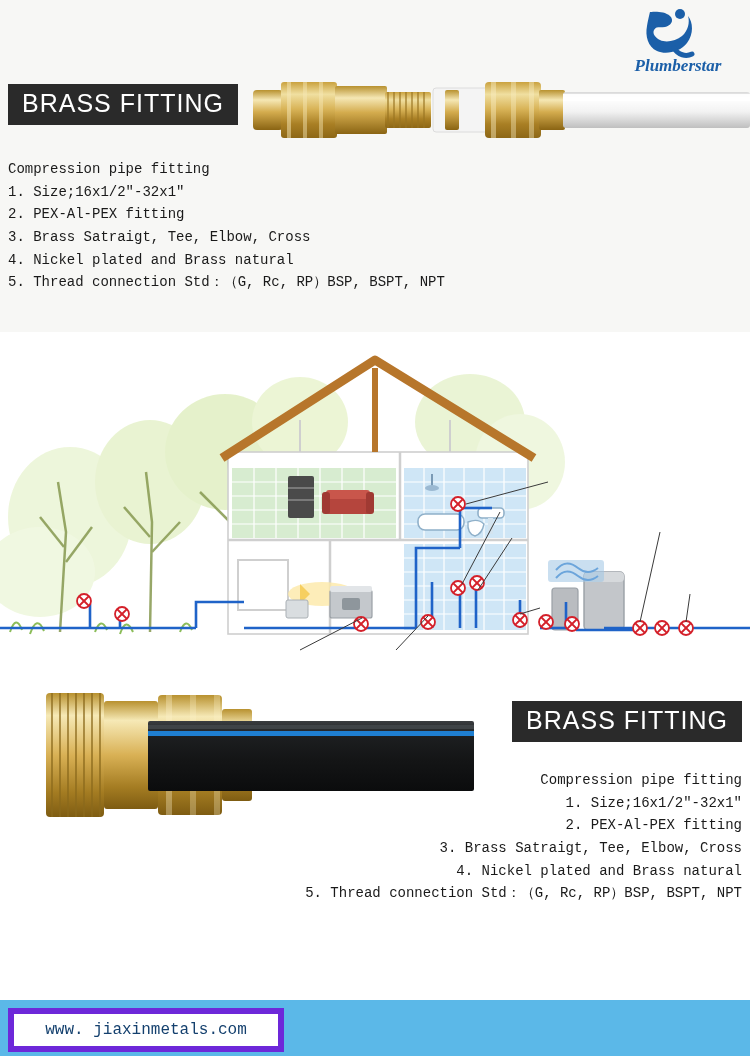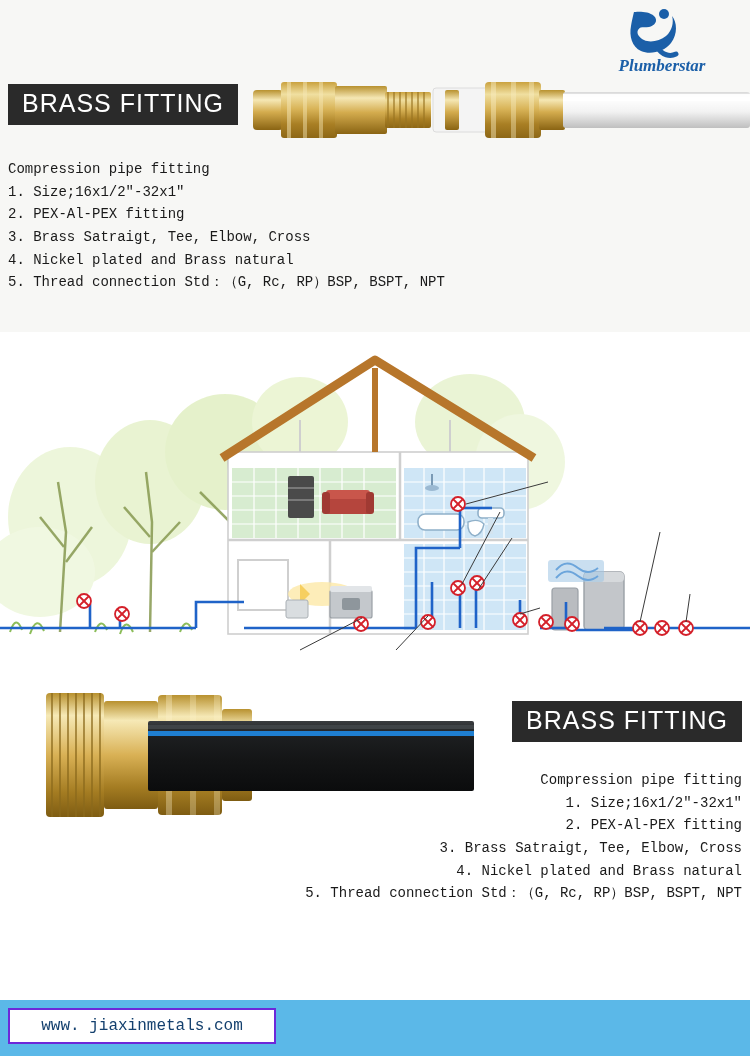--- a/index.html
+++ b/index.html
@@ -20,21 +20,21 @@
     position: relative;
     width: 750px;
     height: 332px;
     background: #f7f7f5;
     overflow: hidden;
   }
 
   .logo {
     position: absolute;
     top: 8px;
-    right: 18px;
+    right: 2px;
     width: 140px;
     height: 70px;
   }
   .logo-mark {
     position: absolute;
     left: 36px;
     top: 0px;
     width: 56px;
     height: 50px;
   }
@@ -145,21 +145,21 @@
     height: 56px;
     background: #5bb8e8;
   }
   .footer-url {
     position: absolute;
     left: 8px;
     top: 8px;
     width: 264px;
     height: 32px;
     background: #ffffff;
-    border: 2px solid #6d28d9;
+    border: 6px solid #6d28d9;
     font-family: "Liberation Mono", monospace;
     font-size: 16px;
     color: #14406e;
     display: flex;
     align-items: center;
     justify-content: center;
   }
 </style>
 </head>
 <body>

